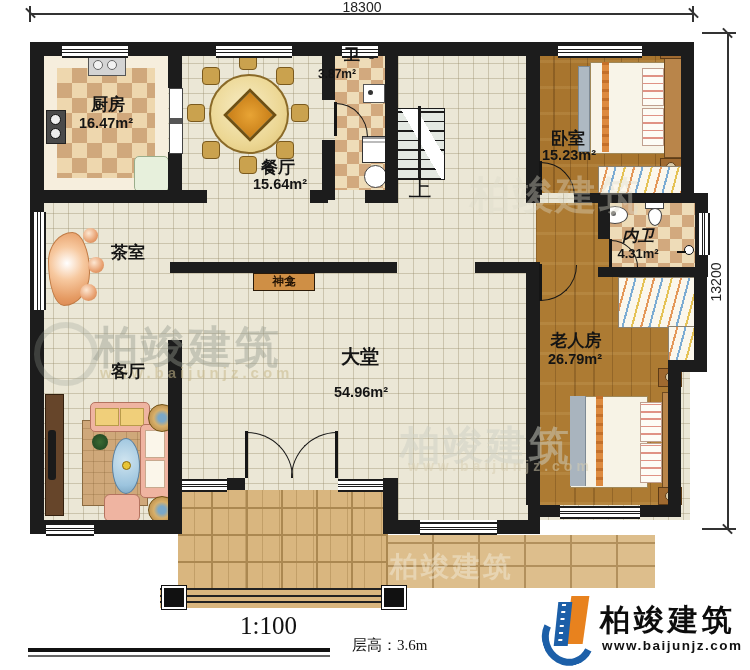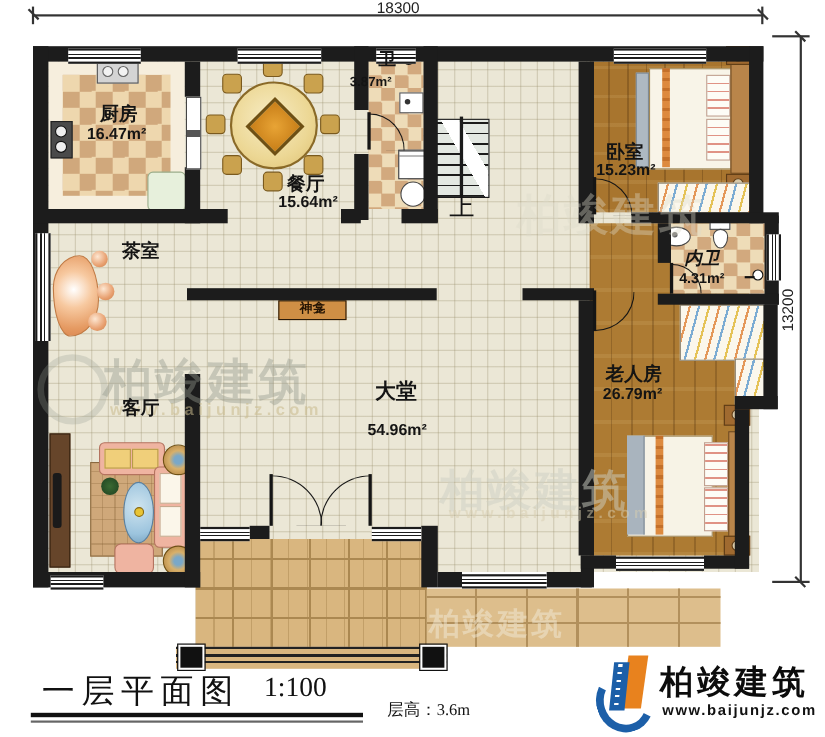--- a/index.html
+++ b/index.html
@@ -254,40 +254,39 @@
   <div class="lbl nm" style="left:278px;top:167px;">餐厅</div>
   <div class="lbl ar" style="left:280px;top:184px;">15.64m²</div>
   <div class="lbl nm" style="left:352px;top:55px;font-size:16px;">卫</div>
   <div class="lbl ar" style="left:337px;top:74px;font-size:12px;">3.87m²</div>
   <div class="lbl nm" style="left:568px;top:138px;">卧室</div>
   <div class="lbl ar" style="left:569px;top:155px;">15.23m²</div>
   <div class="lbl nm" style="left:638px;top:236px;font-size:16px;font-style:italic;">内卫</div>
   <div class="lbl ar" style="left:638px;top:253px;font-size:13px;">4.31m²</div>
   <div class="lbl nm" style="left:576px;top:340px;">老人房</div>
   <div class="lbl ar" style="left:575px;top:359px;">26.79m²</div>
-  <div class="lbl nm" style="left:128px;top:228px;">茶室</div>
+  <div class="lbl nm" style="left:128px;top:252px;">茶室</div>
   <div class="lbl nm" style="left:128px;top:371px;">客厅</div>
   <div class="lbl nm" style="left:360px;top:356px;font-size:19px;">大堂</div>
   <div class="lbl ar" style="left:361px;top:392px;">54.96m²</div>
   <div class="lbl" style="left:420px;top:188px;font-size:23px;font-weight:500;">上</div>
 
   <div class="dline abs" style="left:30px;top:13px;width:664px;height:1.5px;"></div>
   <div class="dline abs" style="left:29px;top:6px;width:1.5px;height:16px;"></div>
   <div class="dline abs" style="left:692px;top:6px;width:1.5px;height:16px;"></div>
   <div class="slash" style="left:24px;top:12px;"></div>
   <div class="slash" style="left:687px;top:12px;"></div>
   <div class="dim" style="left:362px;top:7px;transform:translate(-50%,-50%);">18300</div>
   <div class="dline abs" style="left:727px;top:33px;width:1.5px;height:497px;"></div>
   <div class="dline abs" style="left:702px;top:32px;width:34px;height:1.5px;"></div>
   <div class="dline abs" style="left:702px;top:528px;width:34px;height:1.5px;"></div>
   <div class="slash" style="left:721px;top:32px;"></div>
   <div class="slash" style="left:721px;top:528px;"></div>
   <div class="dim" style="left:716px;top:282px;transform:translate(-50%,-50%) rotate(-90deg);">13200</div>
 
-  <div class="abs tb" style="left:38px;top:608px;font-size:30px;letter-spacing:6px;">一层平面图</div>
   <div class="abs tb" style="left:240px;top:612px;font-size:25px;">1:100</div>
   <div class="abs" style="left:28px;top:648px;width:302px;height:4px;background:#111;"></div>
   <div class="abs" style="left:28px;top:655px;width:302px;height:1.5px;background:#666;"></div>
   <div class="abs tb" style="left:352px;top:636px;font-size:15px;">
     <span>层高：</span><span>3.6m</span>
   </div>
 
   <div class="abs" style="left:542px;top:594px;width:56px;height:64px;">
     <div style="position:absolute;left:0;top:16px;width:38px;height:42px;border-radius:50%;
          border:7px solid transparent;border-left-color:#1c5fa8;border-bottom-color:#1c5fa8;transform:rotate(-18deg);"></div>

